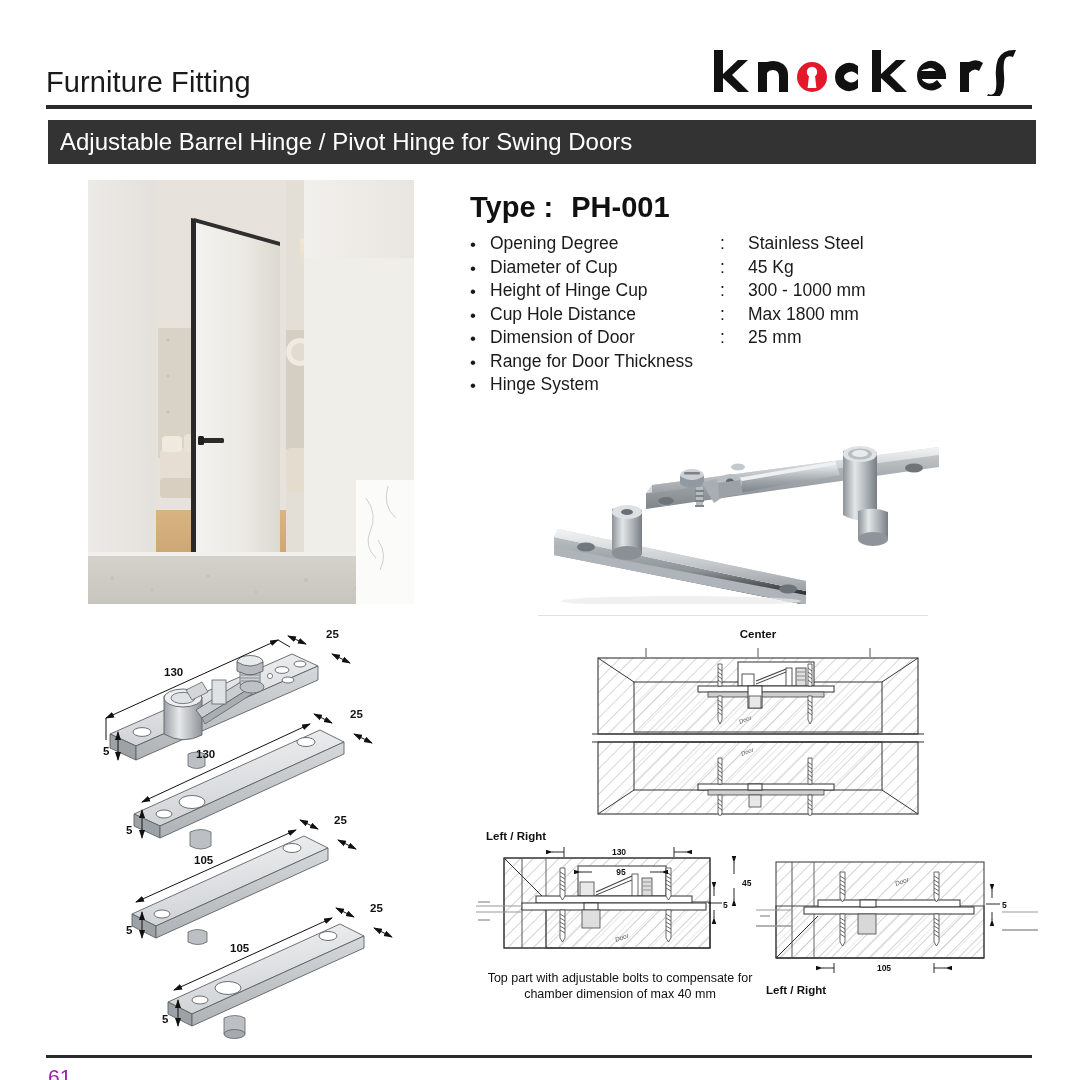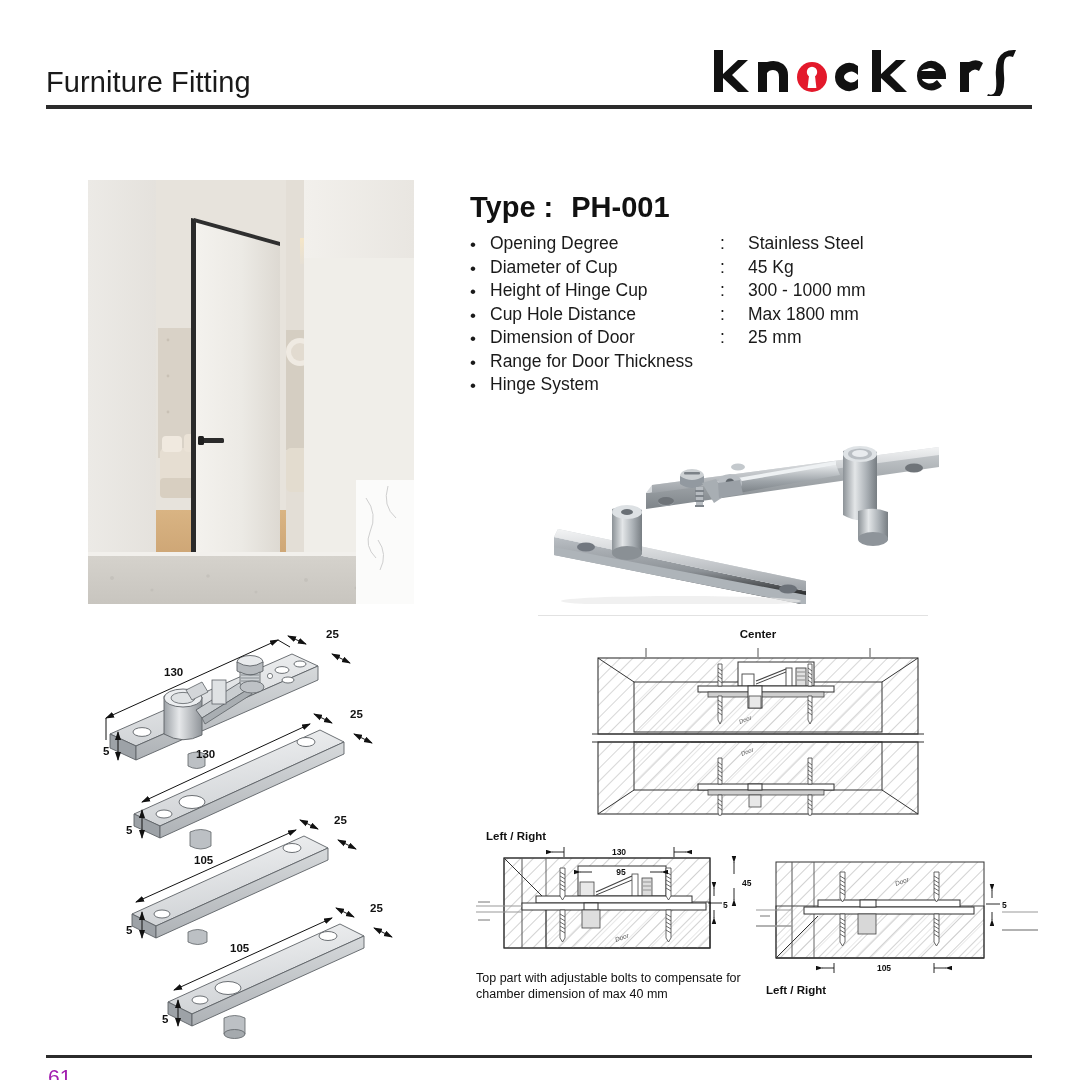--- a/index.html
+++ b/index.html
@@ -87,21 +87,21 @@
   }
   
   .center-diagram{
     position:absolute;left:590px;top:598px;width:336px;height:192px;
   }
   
   .lr-left{position:absolute;left:476px;top:800px;width:285px;height:180px;}
   .lr-right{position:absolute;left:756px;top:828px;width:282px;height:152px;}
   .lr-note{
     position:absolute;left:476px;top:944px;width:288px;
-    font-size:12.5px;line-height:16px;color:#111;
+    text-align:center;font-size:12.5px;line-height:16px;color:#111;
   }
 
   
   .footer-rule{
     position:absolute;left:46px;top:1029px;width:986px;height:3px;background:#2b2b2b;
   }
   .page-num{
     position:absolute;left:48px;top:1039px;font-size:21px;color:#a21caf;
   }
   .footer-text{
@@ -155,20 +155,23 @@
         </g>
 
         <g fill="#111">
           <path d="M304 2 q-13 -1 -18 9 q-3 8 -2 18 q1 11 -1 15 q-2 4 -7 2 l-2 5 q11 3 16 -6 q3 -7 2 -18 q-1 -12 1 -16 q2 -4 8 -2 z"></path>
         </g>
       </svg>
     </div>
   </div>
   <div class="header-rule"></div>
 
+  <div class="titlebar">
+    <span>Adjustable Barrel Hinge / Pivot Hinge for Swing Doors</span>
+  </div>
 
   <div class="door-photo">
     <svg width="326" height="424" viewBox="0 0 326 424">
       <defs>
         <linearGradient id="wallL" x1="0" y1="0" x2="1" y2="0">
           <stop offset="0" stop-color="#eceae6"></stop>
             <stop offset="1" stop-color="#e4e1dc"></stop>
         </linearGradient>
         <linearGradient id="doorG" x1="0" y1="0" x2="1" y2="0">
           <stop offset="0" stop-color="#f4f2ee"></stop>

